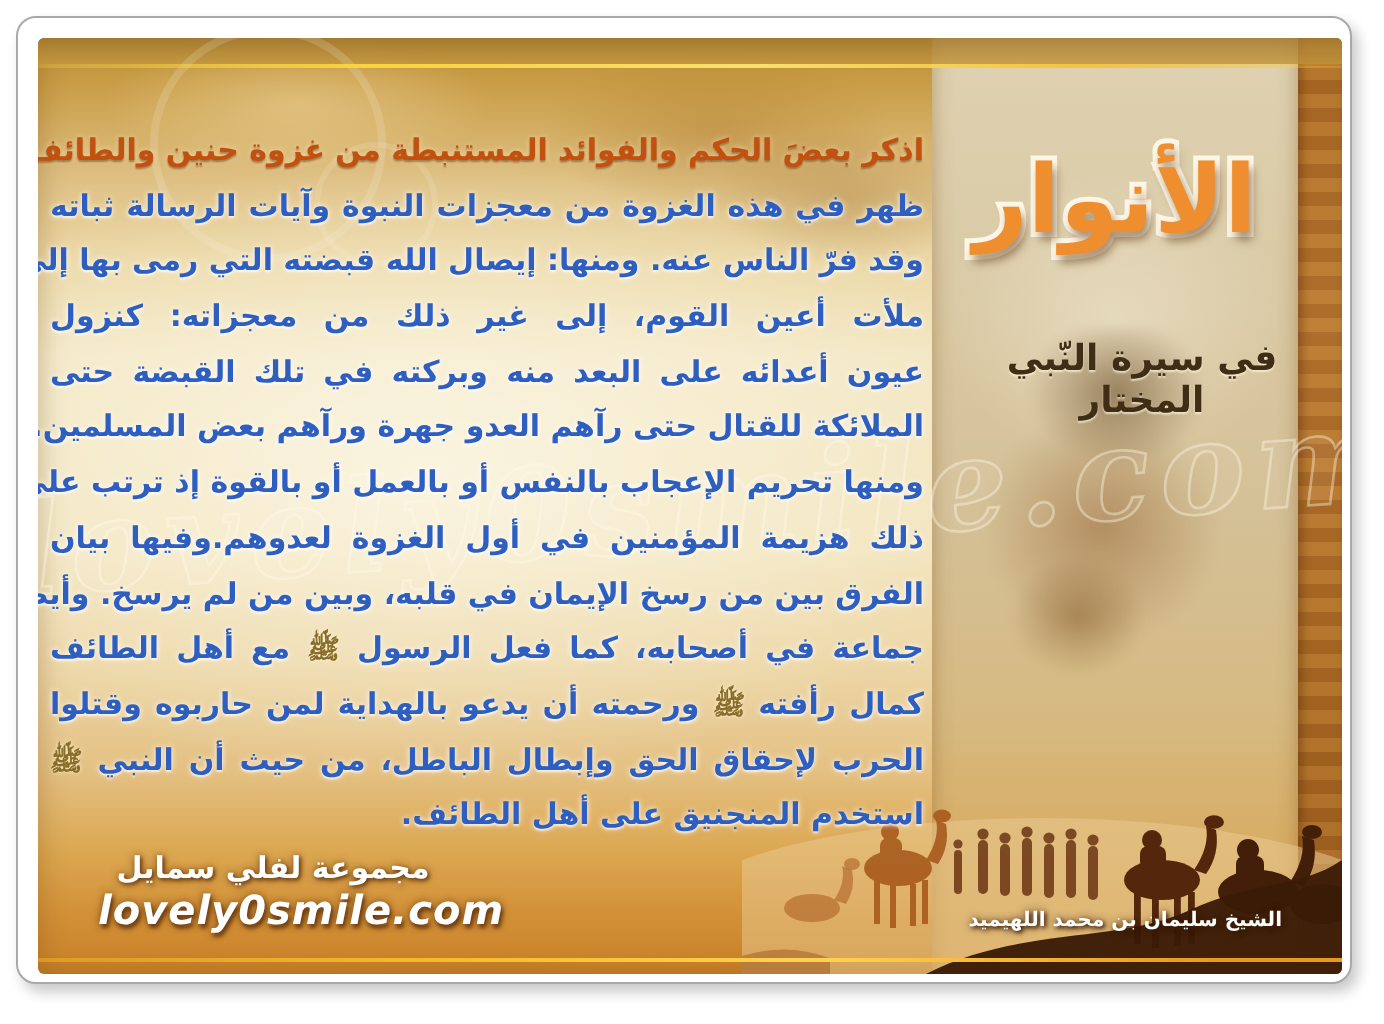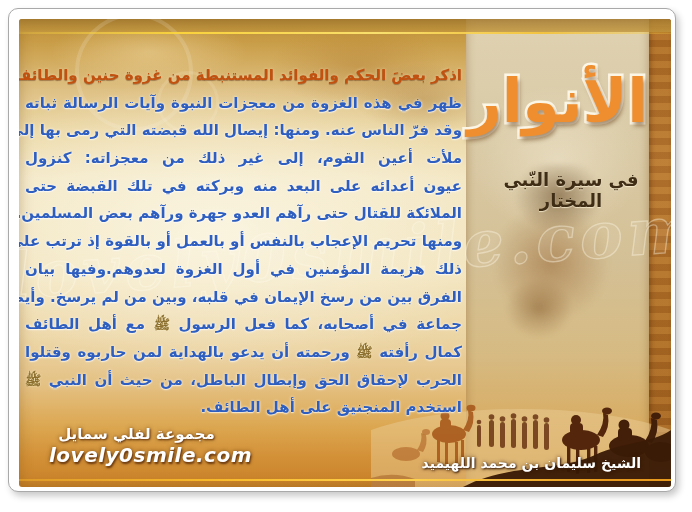--- a/index.html
+++ b/index.html
@@ -55,21 +55,21 @@
     background:
       radial-gradient(ellipse 42% 30% at 55% 18%, rgba(95,65,30,.55), rgba(95,65,30,0) 70%),
       radial-gradient(ellipse 55% 45% at 50% 55%, rgba(146,94,43,.5), rgba(146,94,43,0) 72%),
       radial-gradient(ellipse 30% 22% at 42% 80%, rgba(120,75,30,.45), rgba(120,75,30,0) 75%);
   }
   
   .title-block{
     position:absolute;top:18px;right:22px;width:183px;text-align:center;direction:rtl;
   }
   .series-title{
-    font-size:60px;line-height:128px;font-weight:bold;color:#ee8e2e;
+    font-size:47px;line-height:128px;font-weight:bold;color:#ee8e2e;
     -webkit-text-stroke:5px #fcf6e6;paint-order:stroke fill;
     text-shadow:2px 4px 4px rgba(90,50,10,.5);
   }
   .series-subtitle{
     font-size:18px;font-weight:bold;color:#3f2d15;margin-top:4px;
     text-shadow:0 1px 1px rgba(255,246,220,.7);
     padding-left:27px;
   }
   
   .watermark{
@@ -105,21 +105,21 @@
     font-size:15px;font-weight:bold;
     text-shadow:1px 1px 2px #6b3a10, 0 0 4px rgba(90,45,5,.7);
   }
   .credit-site{
     direction:ltr;font-size:20px;font-weight:bold;font-style:italic;letter-spacing:.5px;
     text-shadow:1px 2px 2px #6b3a10, 0 0 4px rgba(90,45,5,.7);
   }
   
   .author{
     position:absolute;right:30px;top:436px;direction:rtl;
-    font-size:14px;font-weight:bold;color:#fff;
+    font-size:10px;font-weight:bold;color:#fff;
     text-shadow:1px 1px 2px #3a1c08, 0 0 4px rgba(55,25,5,.8);
   }
   
   .swirl{position:absolute;border-radius:50%;pointer-events:none;}
   .swirl-1{left:56px;top:-6px;width:110px;height:110px;border:4px solid rgba(252,246,230,.17);}
   .swirl-2{left:138px;top:52px;width:56px;height:56px;border:3px solid rgba(252,246,230,.14);}
   .caravan{position:absolute;right:0;bottom:0;}
 </style>
 </head>
 <body>

